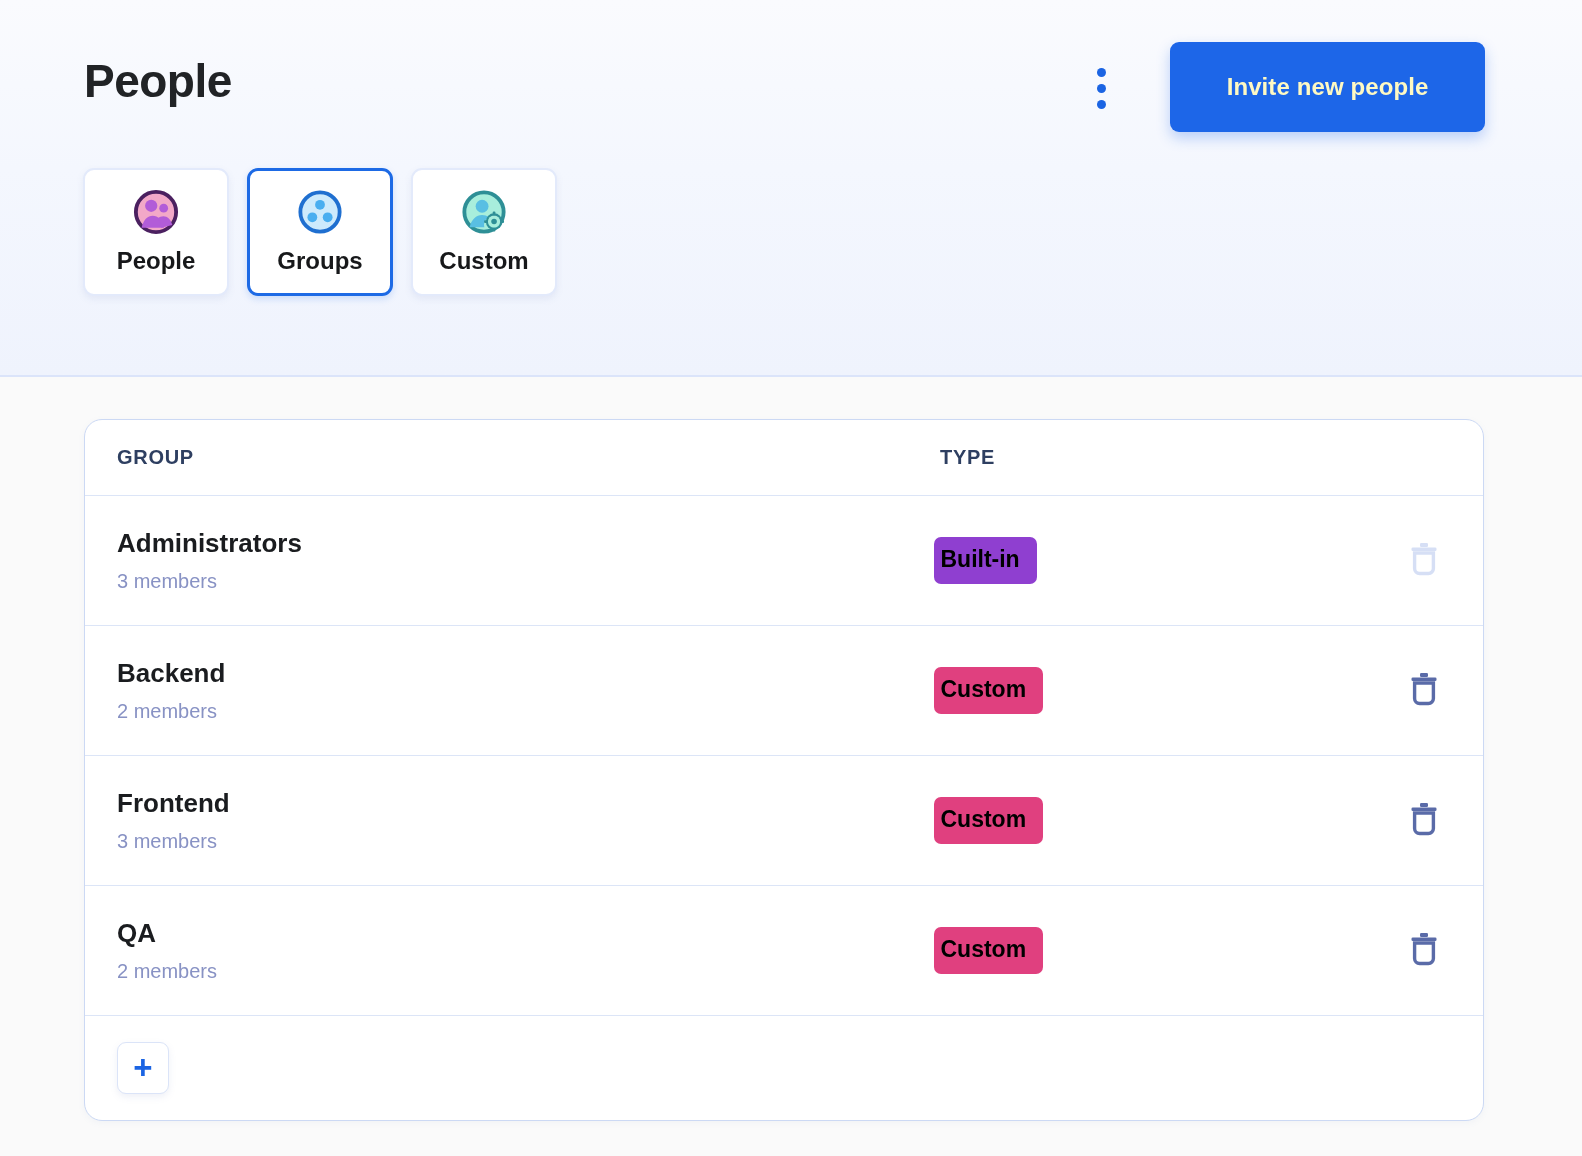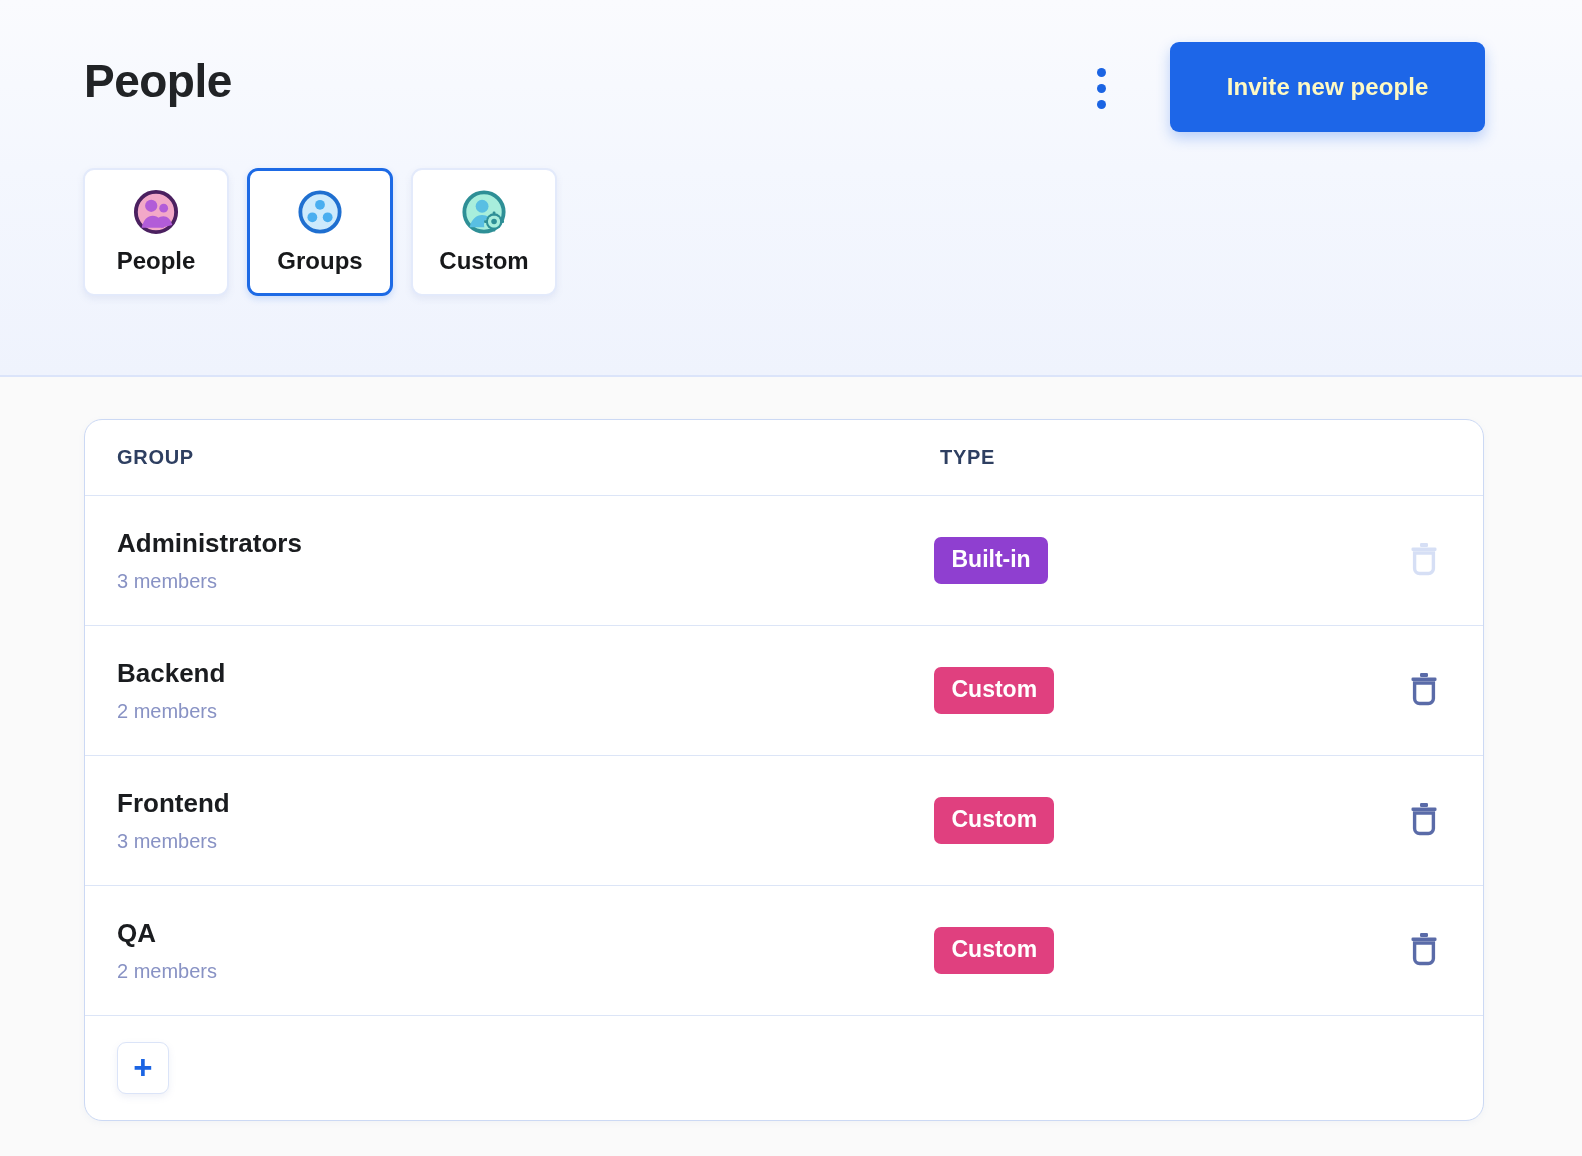--- a/index.html
+++ b/index.html
@@ -154,23 +154,23 @@
   }
   .group-members {
     margin-top: 11px;
     font-size: 20px;
     color: #8892c4;
   }
 
   .type-cell { width: 420px; display: flex; align-items: center; }
   .badge {
     display: inline-block;
-    padding: 9px 17px 11px 17px;
+    padding: 9px 17px 11px 6px;
     border-radius: 7px;
-    color: #ffffff;
+    color: #000000;
     font-size: 23px;
     font-weight: bold;
   }
   .badge.builtin { background: #8f3fd0; }
   .badge.custom  { background: #e0407f; }
 
   .action-cell {
     width: 123px;
     display: flex;
     align-items: center;

